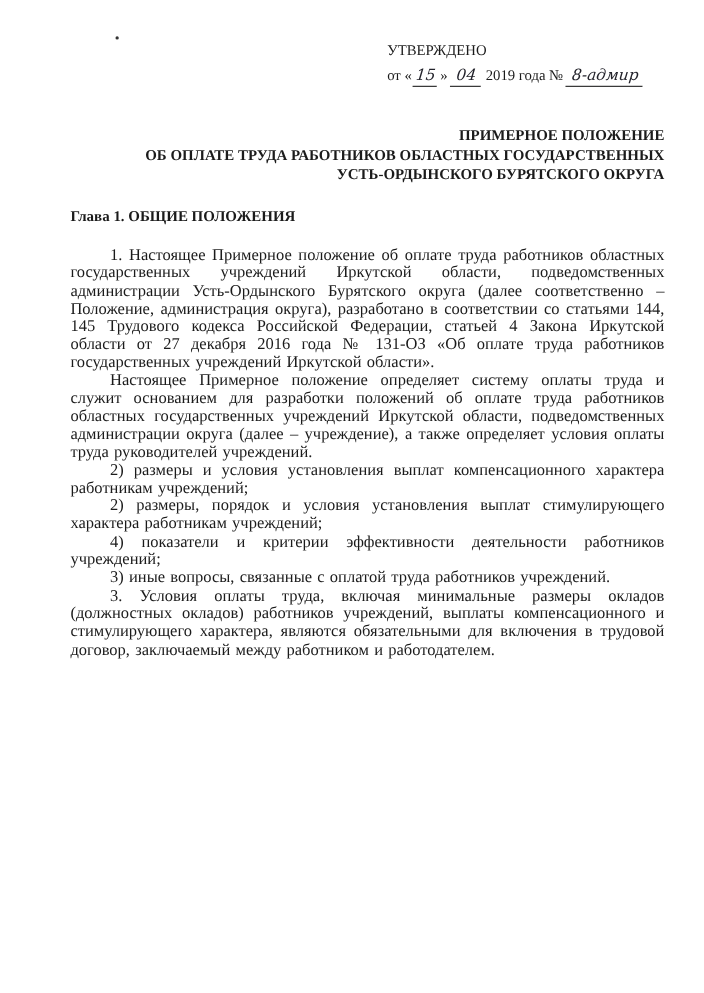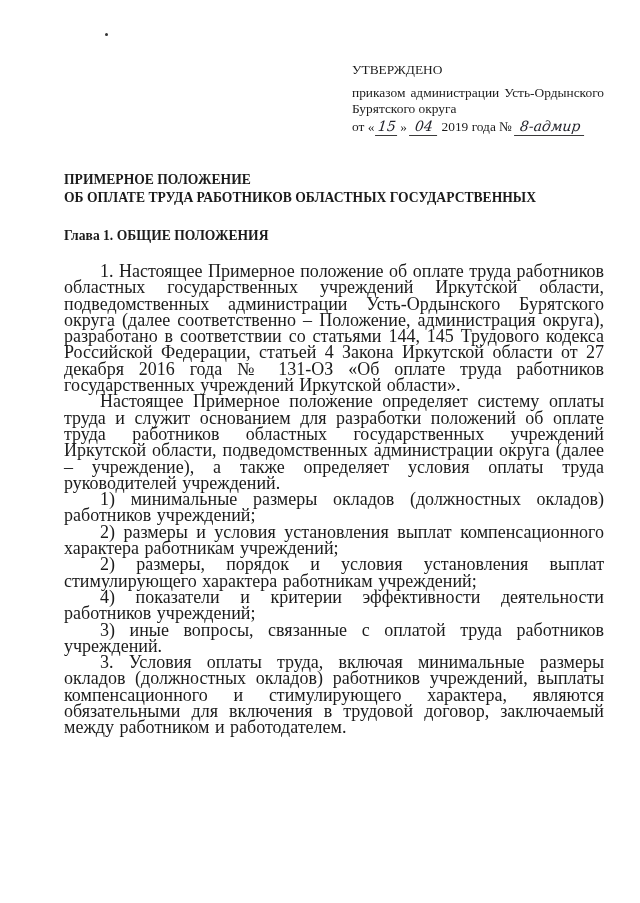--- a/index.html
+++ b/index.html
@@ -8,21 +8,21 @@
     height: 903px;
     background: #ffffff;
     font-family: "Liberation Serif", serif;
     color: #1b1b1b;
     position: relative;
     overflow: hidden;
   }
   .page {
     position: absolute;
     inset: 0;
-    padding: 36px 36px 0 64px;
+    padding: 12px 36px 0 64px;
     box-sizing: border-box;
   }
   .artifact {
     position: absolute;
     left: 105px;
     top: 33px;
     width: 3px;
     height: 3px;
     border-radius: 50%;
     background: #333;
@@ -55,72 +55,71 @@
     border-bottom: 1px solid #3a3a3a;
     padding: 0 5px;
   }
   .day-hand {
     border-bottom: 1px solid #3a3a3a;
     padding: 0 2px;
     margin: 0 2px;
   }
   .title {
     margin-top: 36px;
-    text-align: left;
+    text-align: right;
     font-weight: bold;
     font-size: 13.6px;
     line-height: 18px;
   }
   .chapter {
     margin-top: 21px;
     text-align: left;
     font-weight: bold;
     font-size: 13.6px;
   }
   .body-text {
     margin-top: 19px;
   }
   .body-text p {
     margin: 0;
     text-align: justify;
     text-indent: 36px;
-    font-size: 18px;
+    font-size: 15px;
     line-height: 16.3px;
     word-spacing: 1px;
   }
 </style>
 </head>
 <body>
 
 <div class="page">
 
   <span class="artifact"></span>
 
   <div class="approval">
     <div class="approval-heading">УТВЕРЖДЕНО</div>
-    <div class="approval-byline">приказом администрации Усть-Ордынского Бурятского округа</div>
     <div class="approval-date">
       <span>от «</span><span class="hand day-hand">15</span><span>»</span>
       <span class="hand underl">04</span>
       <span>2019  года №</span>
       <span class="hand underl">8-адмир</span>
     </div>
   </div>
 
   <div class="title">
     <div>ПРИМЕРНОЕ ПОЛОЖЕНИЕ</div>
     <div>ОБ ОПЛАТЕ ТРУДА РАБОТНИКОВ ОБЛАСТНЫХ ГОСУДАРСТВЕННЫХ</div>
+    <div>УСТЬ-ОРДЫНСКОГО БУРЯТСКОГО ОКРУГА</div>
   </div>
 
   <div class="chapter">Глава 1. ОБЩИЕ ПОЛОЖЕНИЯ</div>
 
   <div class="body-text">
     <p>1. Настоящее Примерное положение об оплате труда работников областных государственных учреждений Иркутской области, подведомственных администрации Усть-Ордынского Бурятского округа (далее соответственно – Положение, администрация округа), разработано в соответствии со статьями 144, 145 Трудового кодекса Российской Федерации, статьей 4 Закона Иркутской области от 27 декабря 2016 года № 131-ОЗ «Об оплате труда работников государственных учреждений Иркутской области».</p>
     <p>Настоящее Примерное положение определяет систему оплаты труда и служит основанием для разработки положений об оплате труда работников областных государственных учреждений Иркутской области, подведомственных администрации округа (далее – учреждение), а также определяет условия оплаты труда руководителей учреждений.</p>
-    <p>1) минимальные размеры окладов (должностных окладов) работников учреждений;</p>
     <p>2) размеры и условия установления выплат компенсационного характера работникам учреждений;</p>
     <p>2) размеры, порядок и условия установления выплат стимулирующего характера работникам учреждений;</p>
     <p>4) показатели и критерии эффективности деятельности работников учреждений;</p>
     <p>3) иные вопросы, связанные с оплатой труда работников учреждений.</p>
     <p>3. Условия оплаты труда, включая минимальные размеры окладов (должностных окладов) работников учреждений, выплаты компенсационного и стимулирующего характера, являются обязательными для включения в трудовой договор, заключаемый между работником и работодателем.</p>
   </div>
 
 </div>
 
 </body></html>

